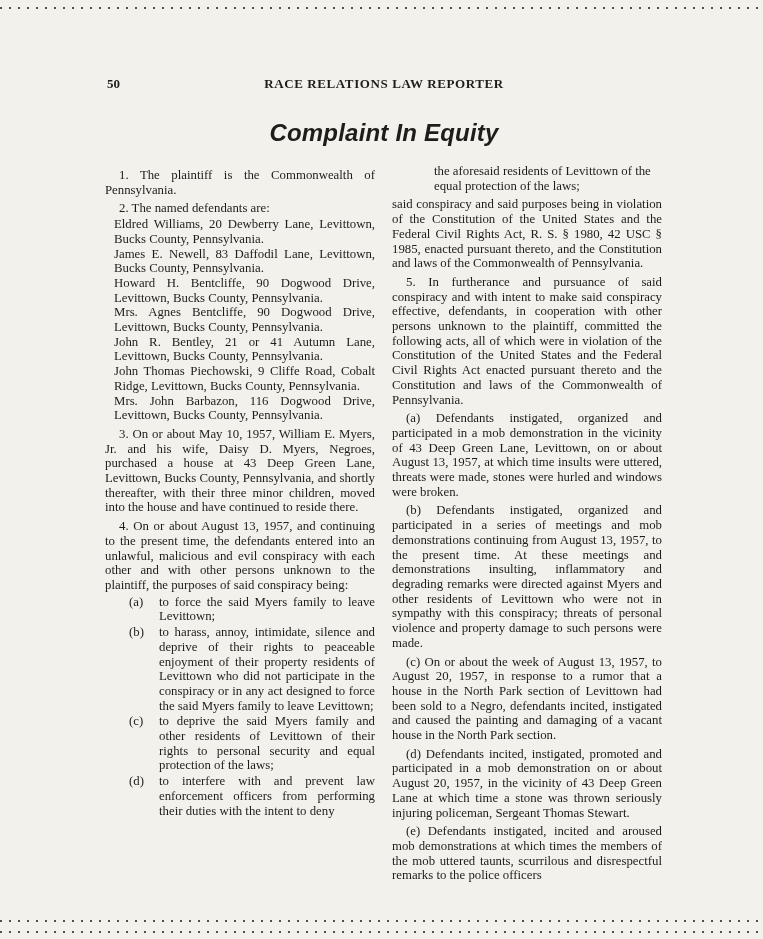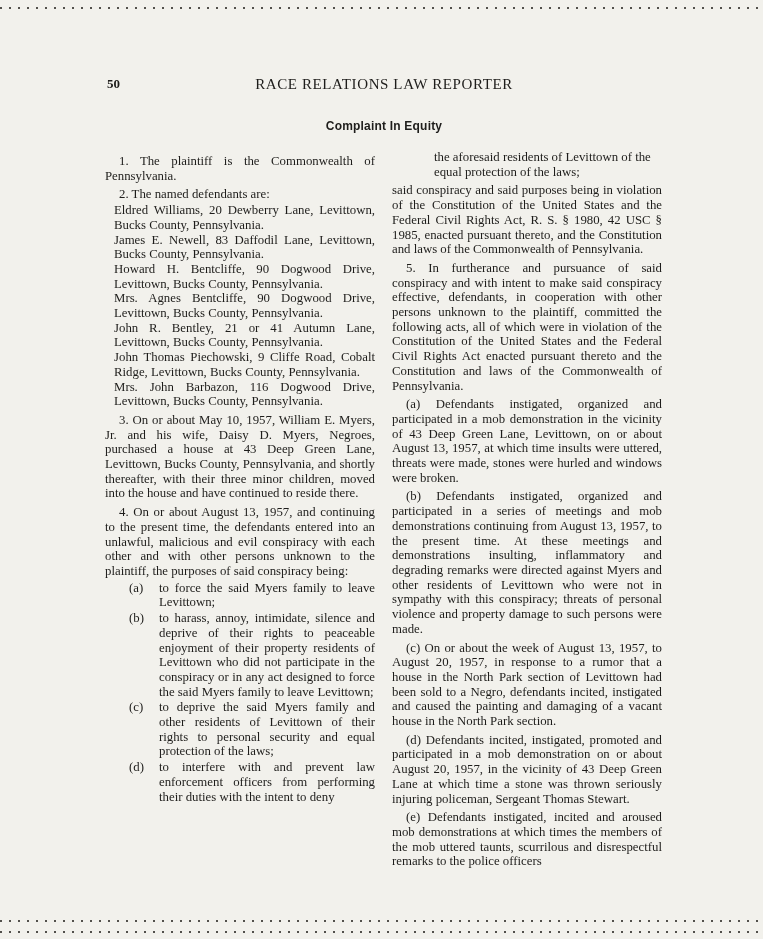--- a/index.html
+++ b/index.html
@@ -26,27 +26,27 @@
   .content {
     position: absolute; left: 105px; top: 76px; width: 558px;
   }
   .runhead { position: relative; height: 18px; }
   .page-number {
     position: absolute; left: 2px; top: 0;
     font-weight: bold; font-size: 13px;
   }
   .journal-title {
     display: block; text-align: center;
-    font-weight: normal; font-size: 15px; letter-spacing: 0.6px;
+    font-weight: bold; font-size: 13px; letter-spacing: 0.6px;
   }
   .doc-title {
     text-align: center;
     font-family: "Liberation Sans", sans-serif;
-    font-weight: bold; font-size: 12px;
-    margin: 25px 0 17px 0; letter-spacing: 0.2px;
+    font-weight: bold; font-size: 24px;
+    margin: 25px 0 17px 0; letter-spacing: 0.2px; font-style: italic;
   }
   .cols { display: flex; gap: 17px; }
   .col {
     width: 270px; flex: none;
     font-size: 12.8px; line-height: 14.7px;
     text-align: justify;
   }
   .col p { margin: 4px 0 0 0; text-indent: 14px; }
   .col p.flush { text-indent: 0; }
   .defendant-list { margin-left: 9px; margin-top: 1px; }

